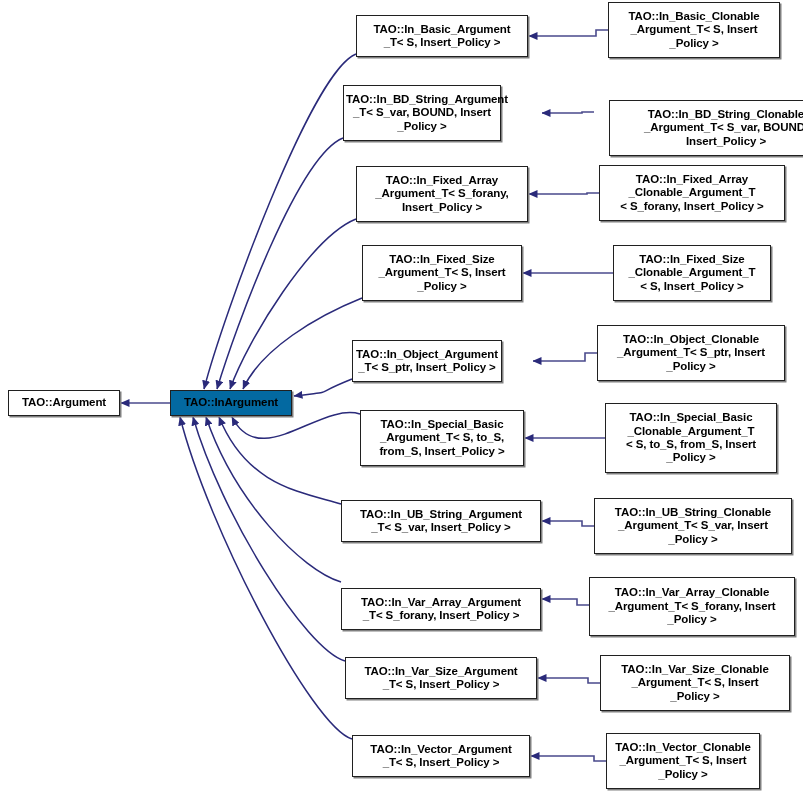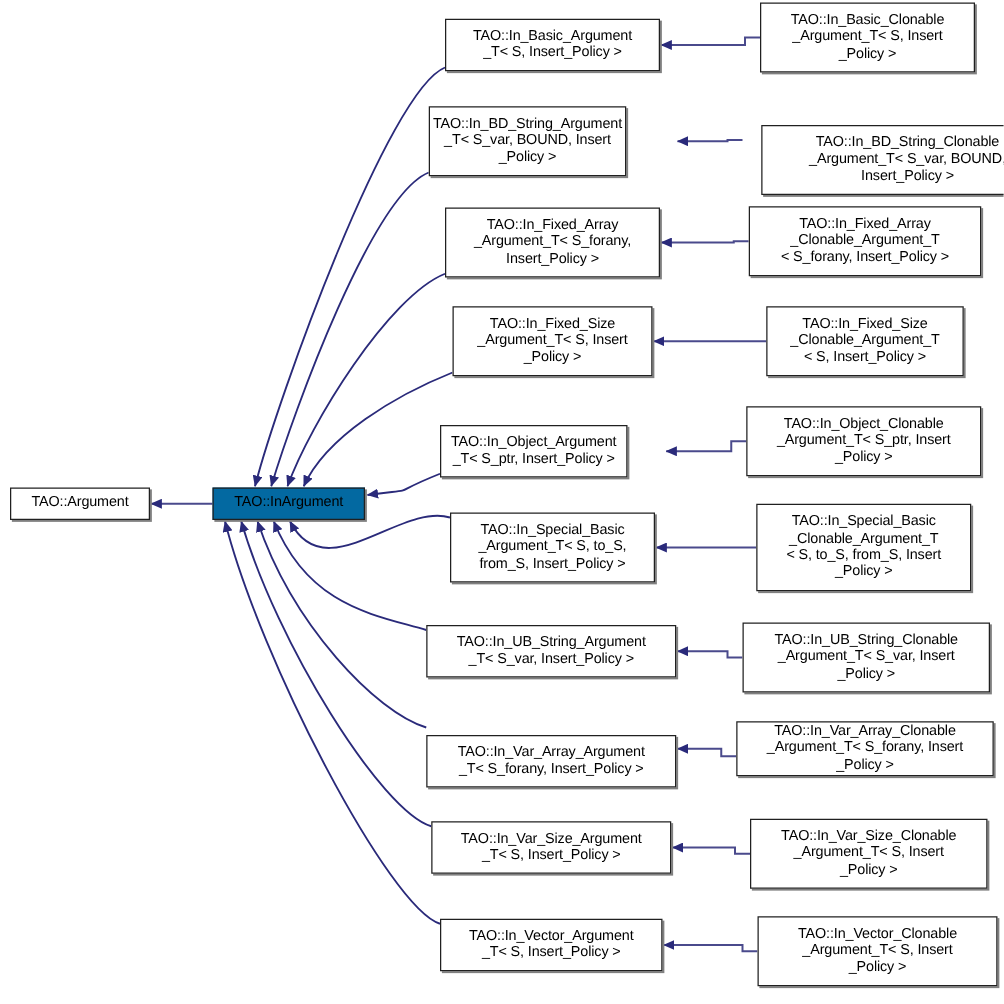--- a/index.html
+++ b/index.html
@@ -31,20 +31,21 @@
     color: #000000;
     font-size: 11.5px;
     line-height: 13.4px;
     text-align: center;
     display: flex;
     align-items: center;
     justify-content: center;
     white-space: pre-line;
     letter-spacing: -0.1px;
     box-shadow: 1.5px 1.5px 0 0 #808080;
+    font-weight: bold;
   }
   .node.highlight {
     background: #0369a1;
   }
   .node-label {
     display: block;
     width: 100%;
     padding: 0 2px;
     box-sizing: border-box;
   }
@@ -137,22 +138,22 @@
     <div class="node" style="left: 597px; top: 325px; width: 188px; height: 56px;"><span class="node-label">TAO::In_Object_Clonable
 _Argument_T&lt; S_ptr, Insert
 _Policy &gt;</span></div>
     <div class="node" style="left: 605px; top: 403px; width: 172px; height: 70px;"><span class="node-label">TAO::In_Special_Basic
 _Clonable_Argument_T
 &lt; S, to_S, from_S, Insert
 _Policy &gt;</span></div>
     <div class="node" style="left: 594px; top: 498px; width: 198px; height: 56px;"><span class="node-label">TAO::In_UB_String_Clonable
 _Argument_T&lt; S_var, Insert
 _Policy &gt;</span></div>
-    <div class="node" style="left: 589px; top: 577px; width: 206px; height: 44px;"><span class="node-label">TAO::In_Var_Array_Clonable
+    <div class="node" style="left: 589px; top: 577px; width: 206px; height: 59px;"><span class="node-label">TAO::In_Var_Array_Clonable
 _Argument_T&lt; S_forany, Insert
 _Policy &gt;</span></div>
     <div class="node" style="left: 600px; top: 655px; width: 190px; height: 56px; text-align: center;"><span class="node-label">TAO::In_Var_Size_Clonable
 _Argument_T&lt; S, Insert
 _Policy &gt;</span></div>
-    <div class="node" style="left: 606px; top: 733px; width: 192px; height: 56px;"><span class="node-label">TAO::In_Vector_Clonable
+    <div class="node" style="left: 606px; top: 733px; width: 154px; height: 56px;"><span class="node-label">TAO::In_Vector_Clonable
 _Argument_T&lt; S, Insert
 _Policy &gt;</span></div>
   </div>
 
 </body></html>

